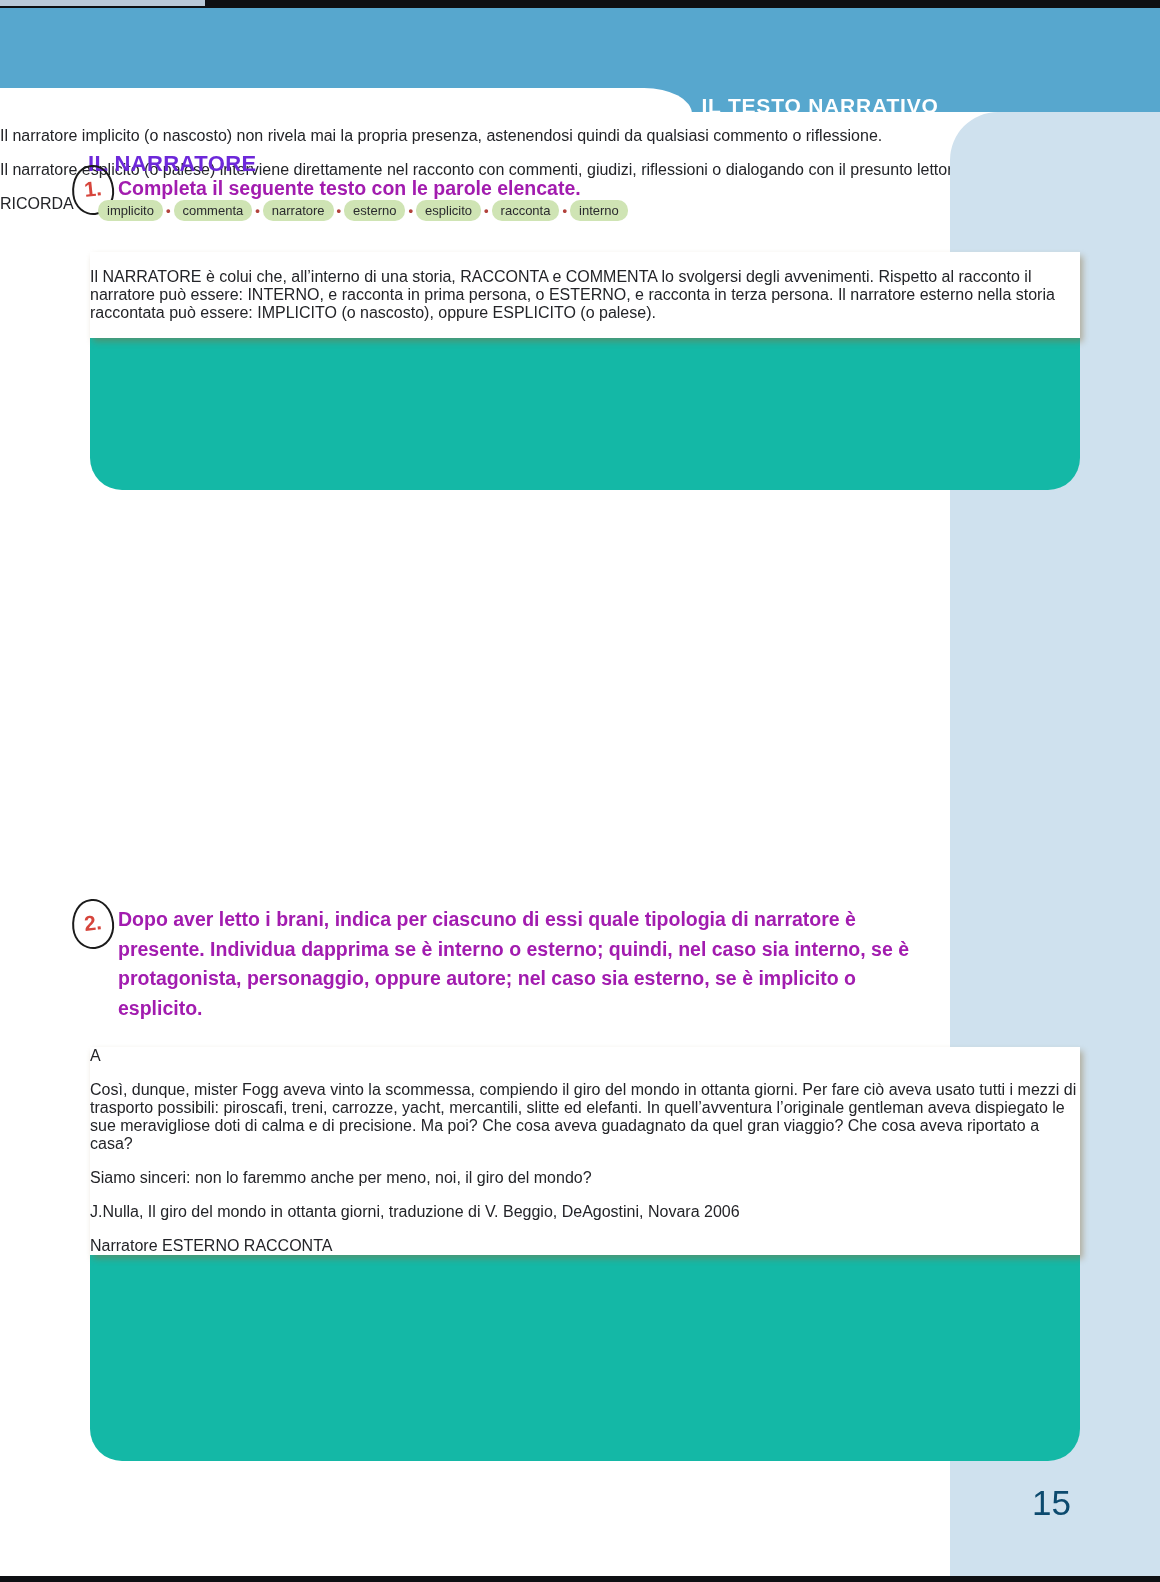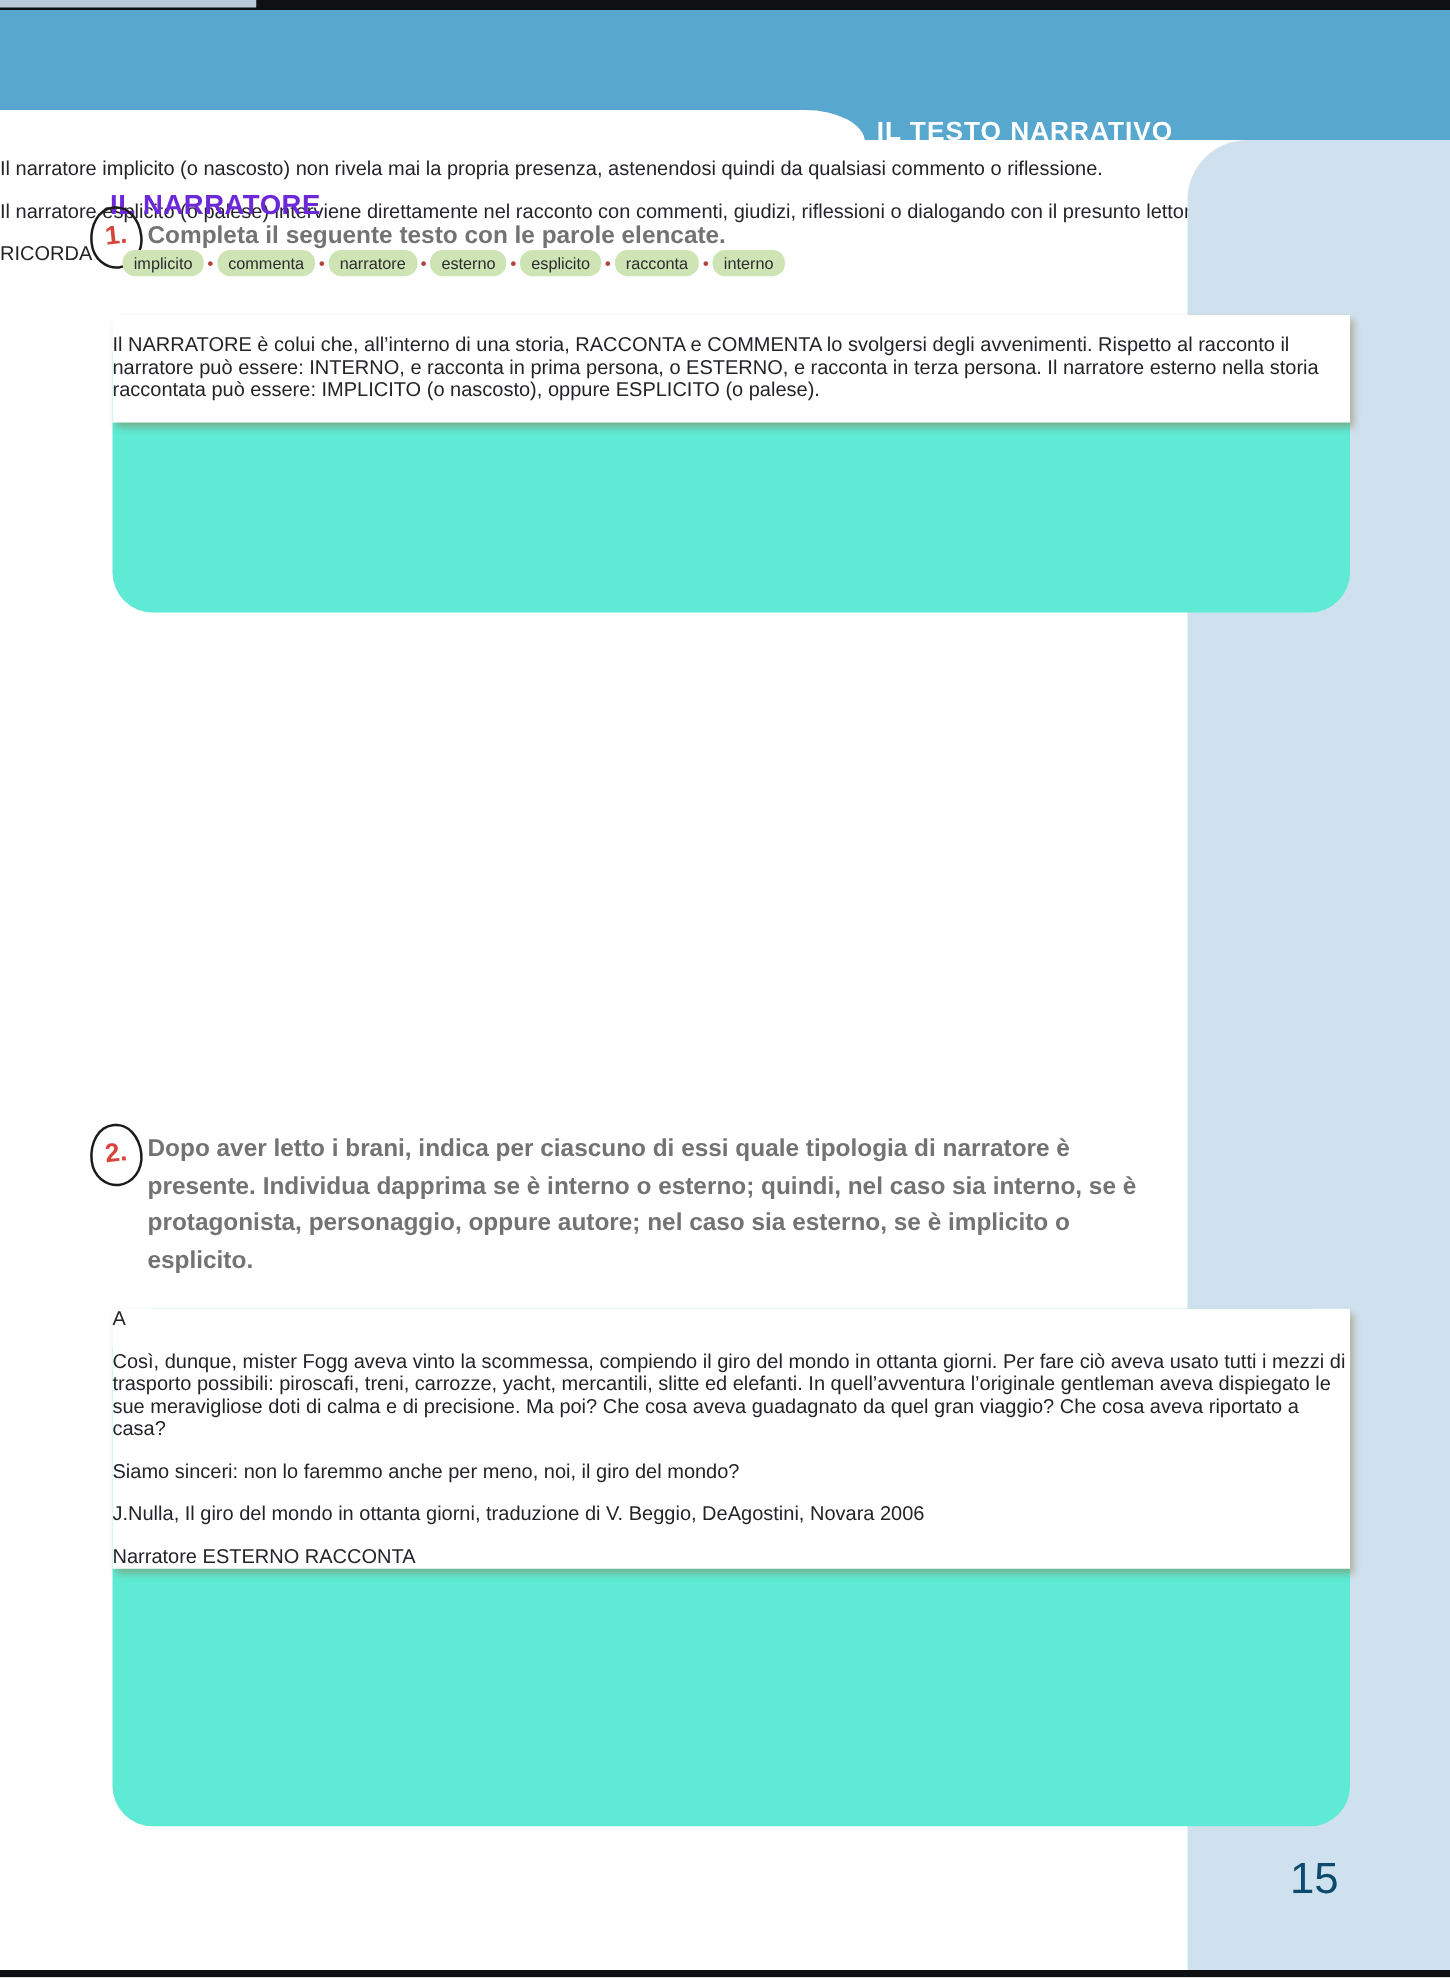--- a/index.html
+++ b/index.html
@@ -24,30 +24,30 @@
   
   .section-title{position:absolute;top:133px;left:88px;font-size:22px;font-weight:700;
                  color:#6d28d9;letter-spacing:0.4px;}
 
   .num-circle{position:absolute;width:38px;height:46px;border:2.5px solid #1b1b1b;
               border-radius:50% 48% 52% 50% / 55% 52% 48% 45%;text-align:center;line-height:44px;
               color:#d6453c;font-weight:700;font-size:21px;transform:rotate(-6deg);background:transparent;}
   .ex1-circle{top:165px;left:72px;}
   .ex2-circle{top:899px;left:72px;}
 
-  .instruction{position:absolute;font-size:19.5px;font-weight:700;color:#737373;line-height:29.5px;margin:0;}
+  .instruction{position:absolute;font-size:19.5px;font-weight:700;color:#a21caf;line-height:29.5px;margin:0;}
   .ex1-text{top:174px;left:118px;width:640px;}
   .ex2-text{top:905px;left:118px;width:806px;}
 
   .word-bank{position:absolute;top:203px;left:98px;font-size:13px;color:#2a2b2e;white-space:nowrap;}
   .wb-word{background:#cfe4b4;padding:3px 9px;border-radius:10px;}
   .wb-sep{color:#b2423c;font-weight:700;margin:0 3px;}
 
   
-  .cream-box{position:absolute;background:#5eead4;border-radius:32px;}
+  .cream-box{position:absolute;background:#14b8a6;border-radius:32px;}
   .cream1{top:252px;left:90px;width:990px;height:238px;}
   .cream2{top:1047px;left:90px;width:990px;height:414px;}
 
   .paper{position:absolute;background:#ffffff;
          filter:drop-shadow(3px 4px 3px rgba(140,110,60,0.45));
          clip-path:polygon(0 0,100% 0,100% calc(100% - 13px),96% calc(100% - 2px),91% calc(100% - 11px),
            85% calc(100% - 4px),79% calc(100% - 14px),72% calc(100% - 5px),65% calc(100% - 13px),
            58% calc(100% - 4px),51% calc(100% - 14px),44% calc(100% - 6px),37% calc(100% - 13px),
            30% calc(100% - 4px),23% calc(100% - 13px),16% calc(100% - 5px),9% calc(100% - 13px),
            3% calc(100% - 5px),0 calc(100% - 11px);}

